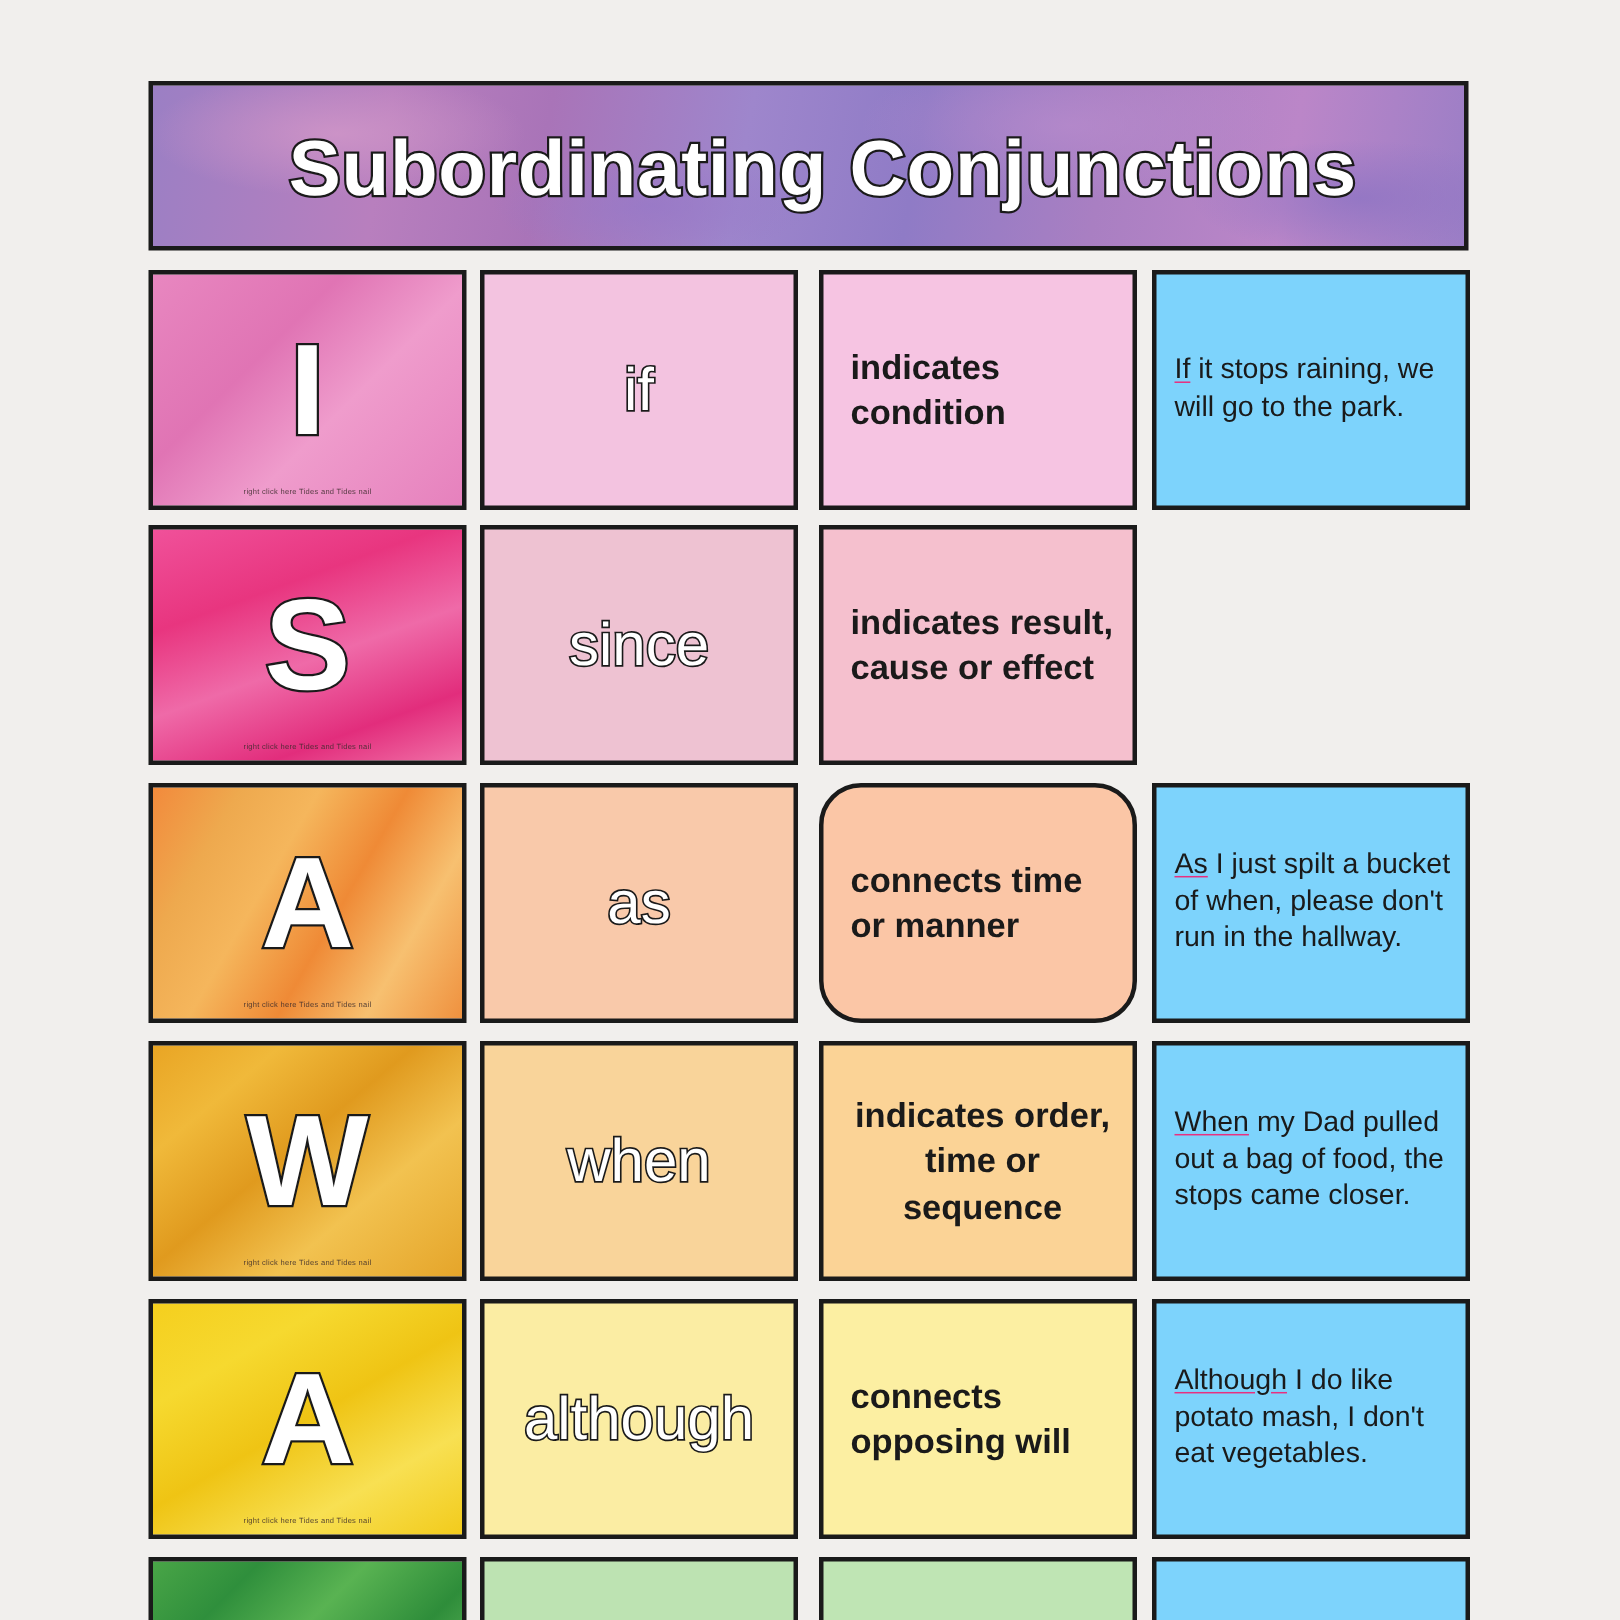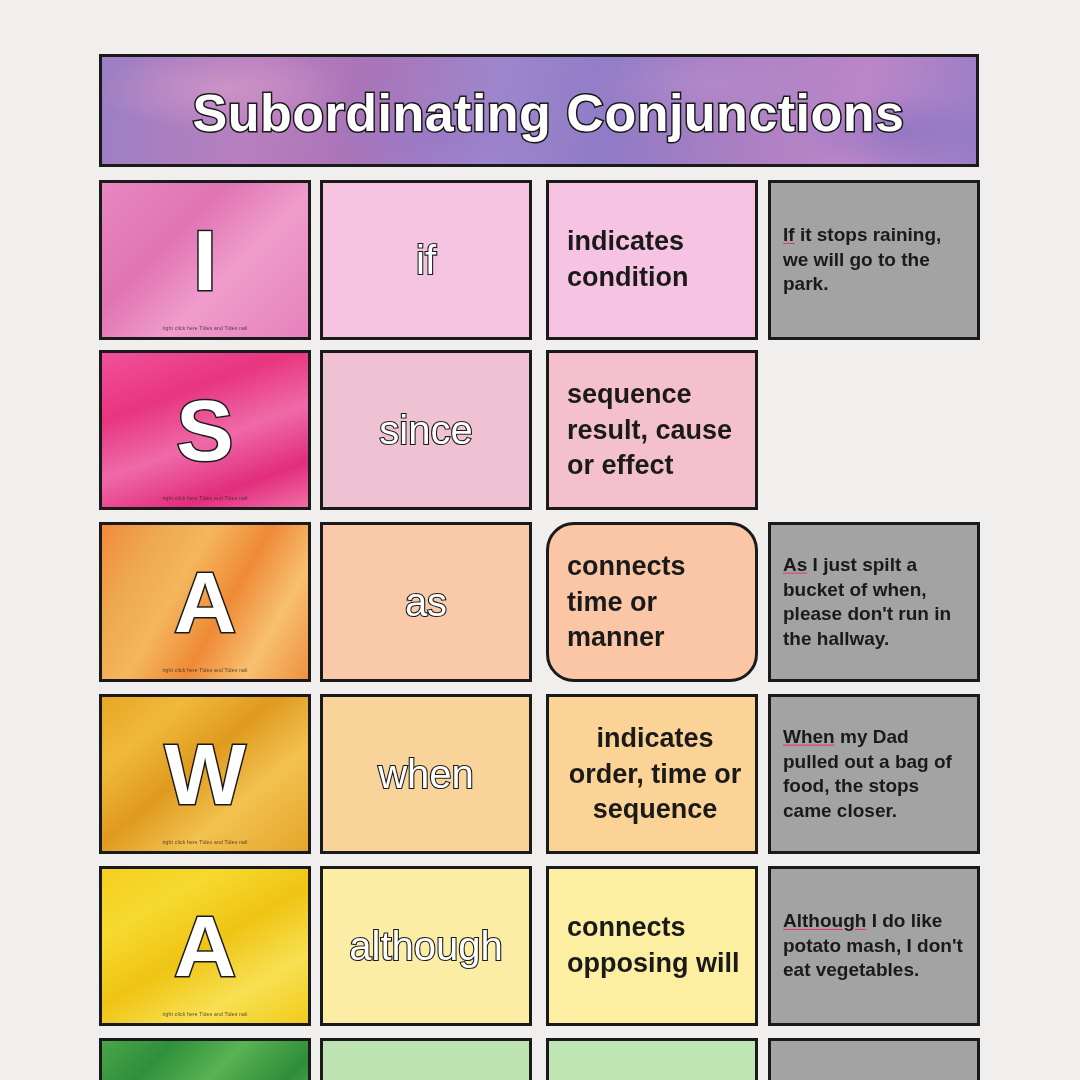--- a/index.html
+++ b/index.html
@@ -112,28 +112,28 @@
     -webkit-text-stroke: 2.2px #1a1a1a;
     paint-order: stroke fill;
     line-height: 1.05;
   }
 
   
   .def-text {
     position: absolute;
     left: 18px; right: 12px; top: 50%;
     transform: translateY(-50%);
-    font-size: 27px;
+    font-size: 23px;
     font-weight: bold;
     color: #1a1a1a;
     line-height: 1.32;
   }
 
   
-  .ex-cell { background: #a3a3a3; font-weight: bold; }
+  .ex-cell { background: #7dd3fc; }
   .ex-text {
     position: absolute;
     left: 12px; right: 10px; top: 50%;
     transform: translateY(-50%);
     font-size: 19px;
     color: #1a1a1a;
     line-height: 1.3;
   }
   .ex-text u {
     text-decoration: underline;
@@ -201,21 +201,21 @@
 
   <div class="row row-2 r2">
     <div class="cell c-letter">
       <div class="letter-glyph">S</div>
       <div class="tile-credit">right click here Tides and Tides nail</div>
     </div>
     <div class="cell c-word">
       <div class="word-glyph">since</div>
     </div>
     <div class="cell c-def">
-      <div class="def-text">sequence result, cause or effect</div>
+      <div class="def-text">indicates result, cause or effect</div>
     </div>
   </div>
 
   <div class="row row-3 r3">
     <div class="cell c-letter">
       <div class="letter-glyph">A</div>
       <div class="tile-credit">right click here Tides and Tides nail</div>
     </div>
     <div class="cell c-word">
       <div class="word-glyph">as</div>

